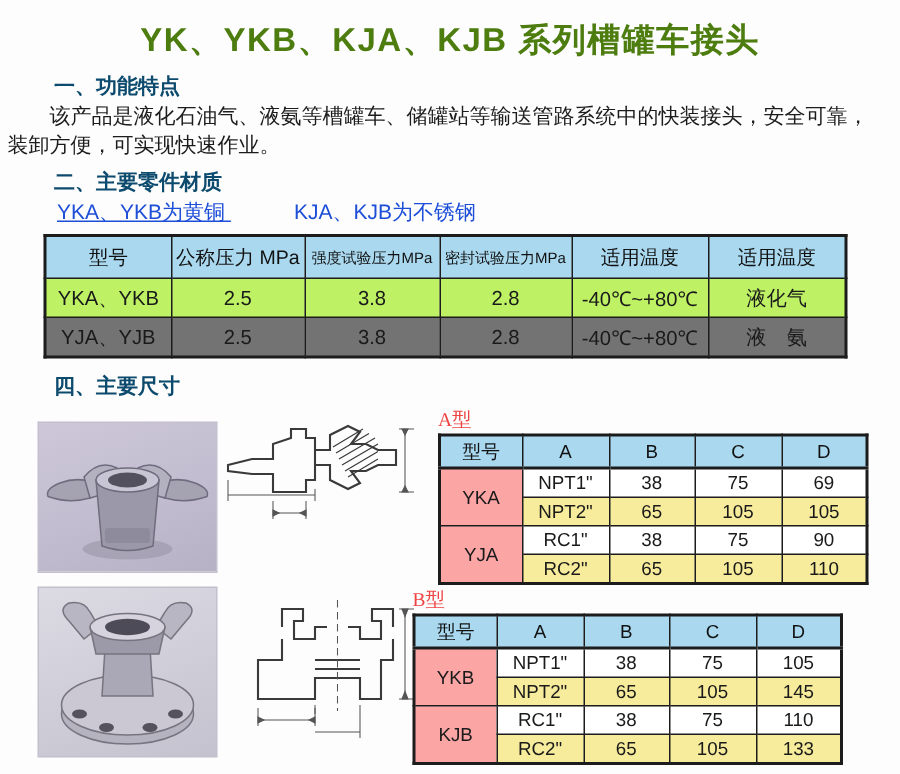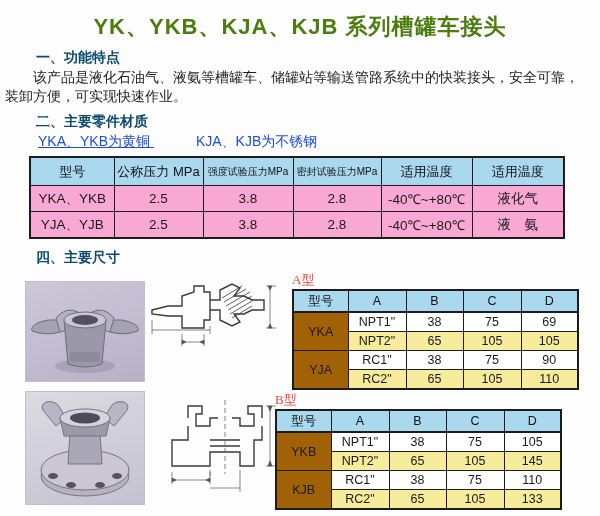--- a/index.html
+++ b/index.html
@@ -31,22 +31,22 @@
   table{border-collapse:collapse;font-family:Liberation Sans, sans-serif;}
   .perf-table{
     margin:6px 0 0 29px;width:534px;table-layout:fixed;
     border:2px solid #1c1c1c;text-align:center;
   }
   .perf-table th,.perf-table td{border:1px solid #1c1c1c;padding:0;}
   .perf-table th{
     background:#a9d8ef;font-weight:normal;font-size:13px;height:27px;color:#111;
   }
   .perf-table th.narrow{font-size:10px;}
-  .perf-table td{font-size:13.5px;height:25px;background:#f9a8d4;}
-  .perf-table tr.r-yellow td{background:#f9a8d4;}
+  .perf-table td{font-size:13.5px;height:25px;background:#bef264;}
+  .perf-table tr.r-yellow td{background:#737373;}
 
   
   .dim-area{position:absolute;left:0;top:270px;width:600px;height:246px;}
 
   .photo{
     position:absolute;overflow:hidden;border:1px solid #c3bfcc;
   }
   .photo-a{left:25px;top:11px;width:118px;height:99px;
     background:linear-gradient(160deg,#cdc7d9 0%,#c2bcd0 55%,#b7b1c6 100%);}
   .photo-b{left:25px;top:121px;width:118px;height:112px;
@@ -65,21 +65,21 @@
   .dim-table{
     width:285px;table-layout:fixed;border:2px solid #1c1c1c;text-align:center;
   }
   .dim-table th,.dim-table td{border:1px solid #1c1c1c;padding:0;}
   .dim-table th{
     background:#a9d8ef;font-weight:normal;font-size:12.5px;height:20px;color:#111;
     border-bottom:2px solid #1c1c1c;
   }
   .dim-table td{font-size:12.5px;height:18px;background:#fff;}
   .dim-table tr.r-yellow td{background:#f7ec9c;}
-  .dim-table td.model{background:#a16207;}
+  .dim-table td.model{background:#fca5a5;}
 </style>
 </head>
 <body>
 
 <div class="page">
 
   <div class="title">YK、YKB、KJA、KJB 系列槽罐车接头</div>
 
   <div class="sec-heading">一、功能特点</div>
   <div class="feature-text">该产品是液化石油气、液氨等槽罐车、储罐站等输送管路系统中的快装接头，安全可靠，装卸方便，可实现快速作业。</div>

